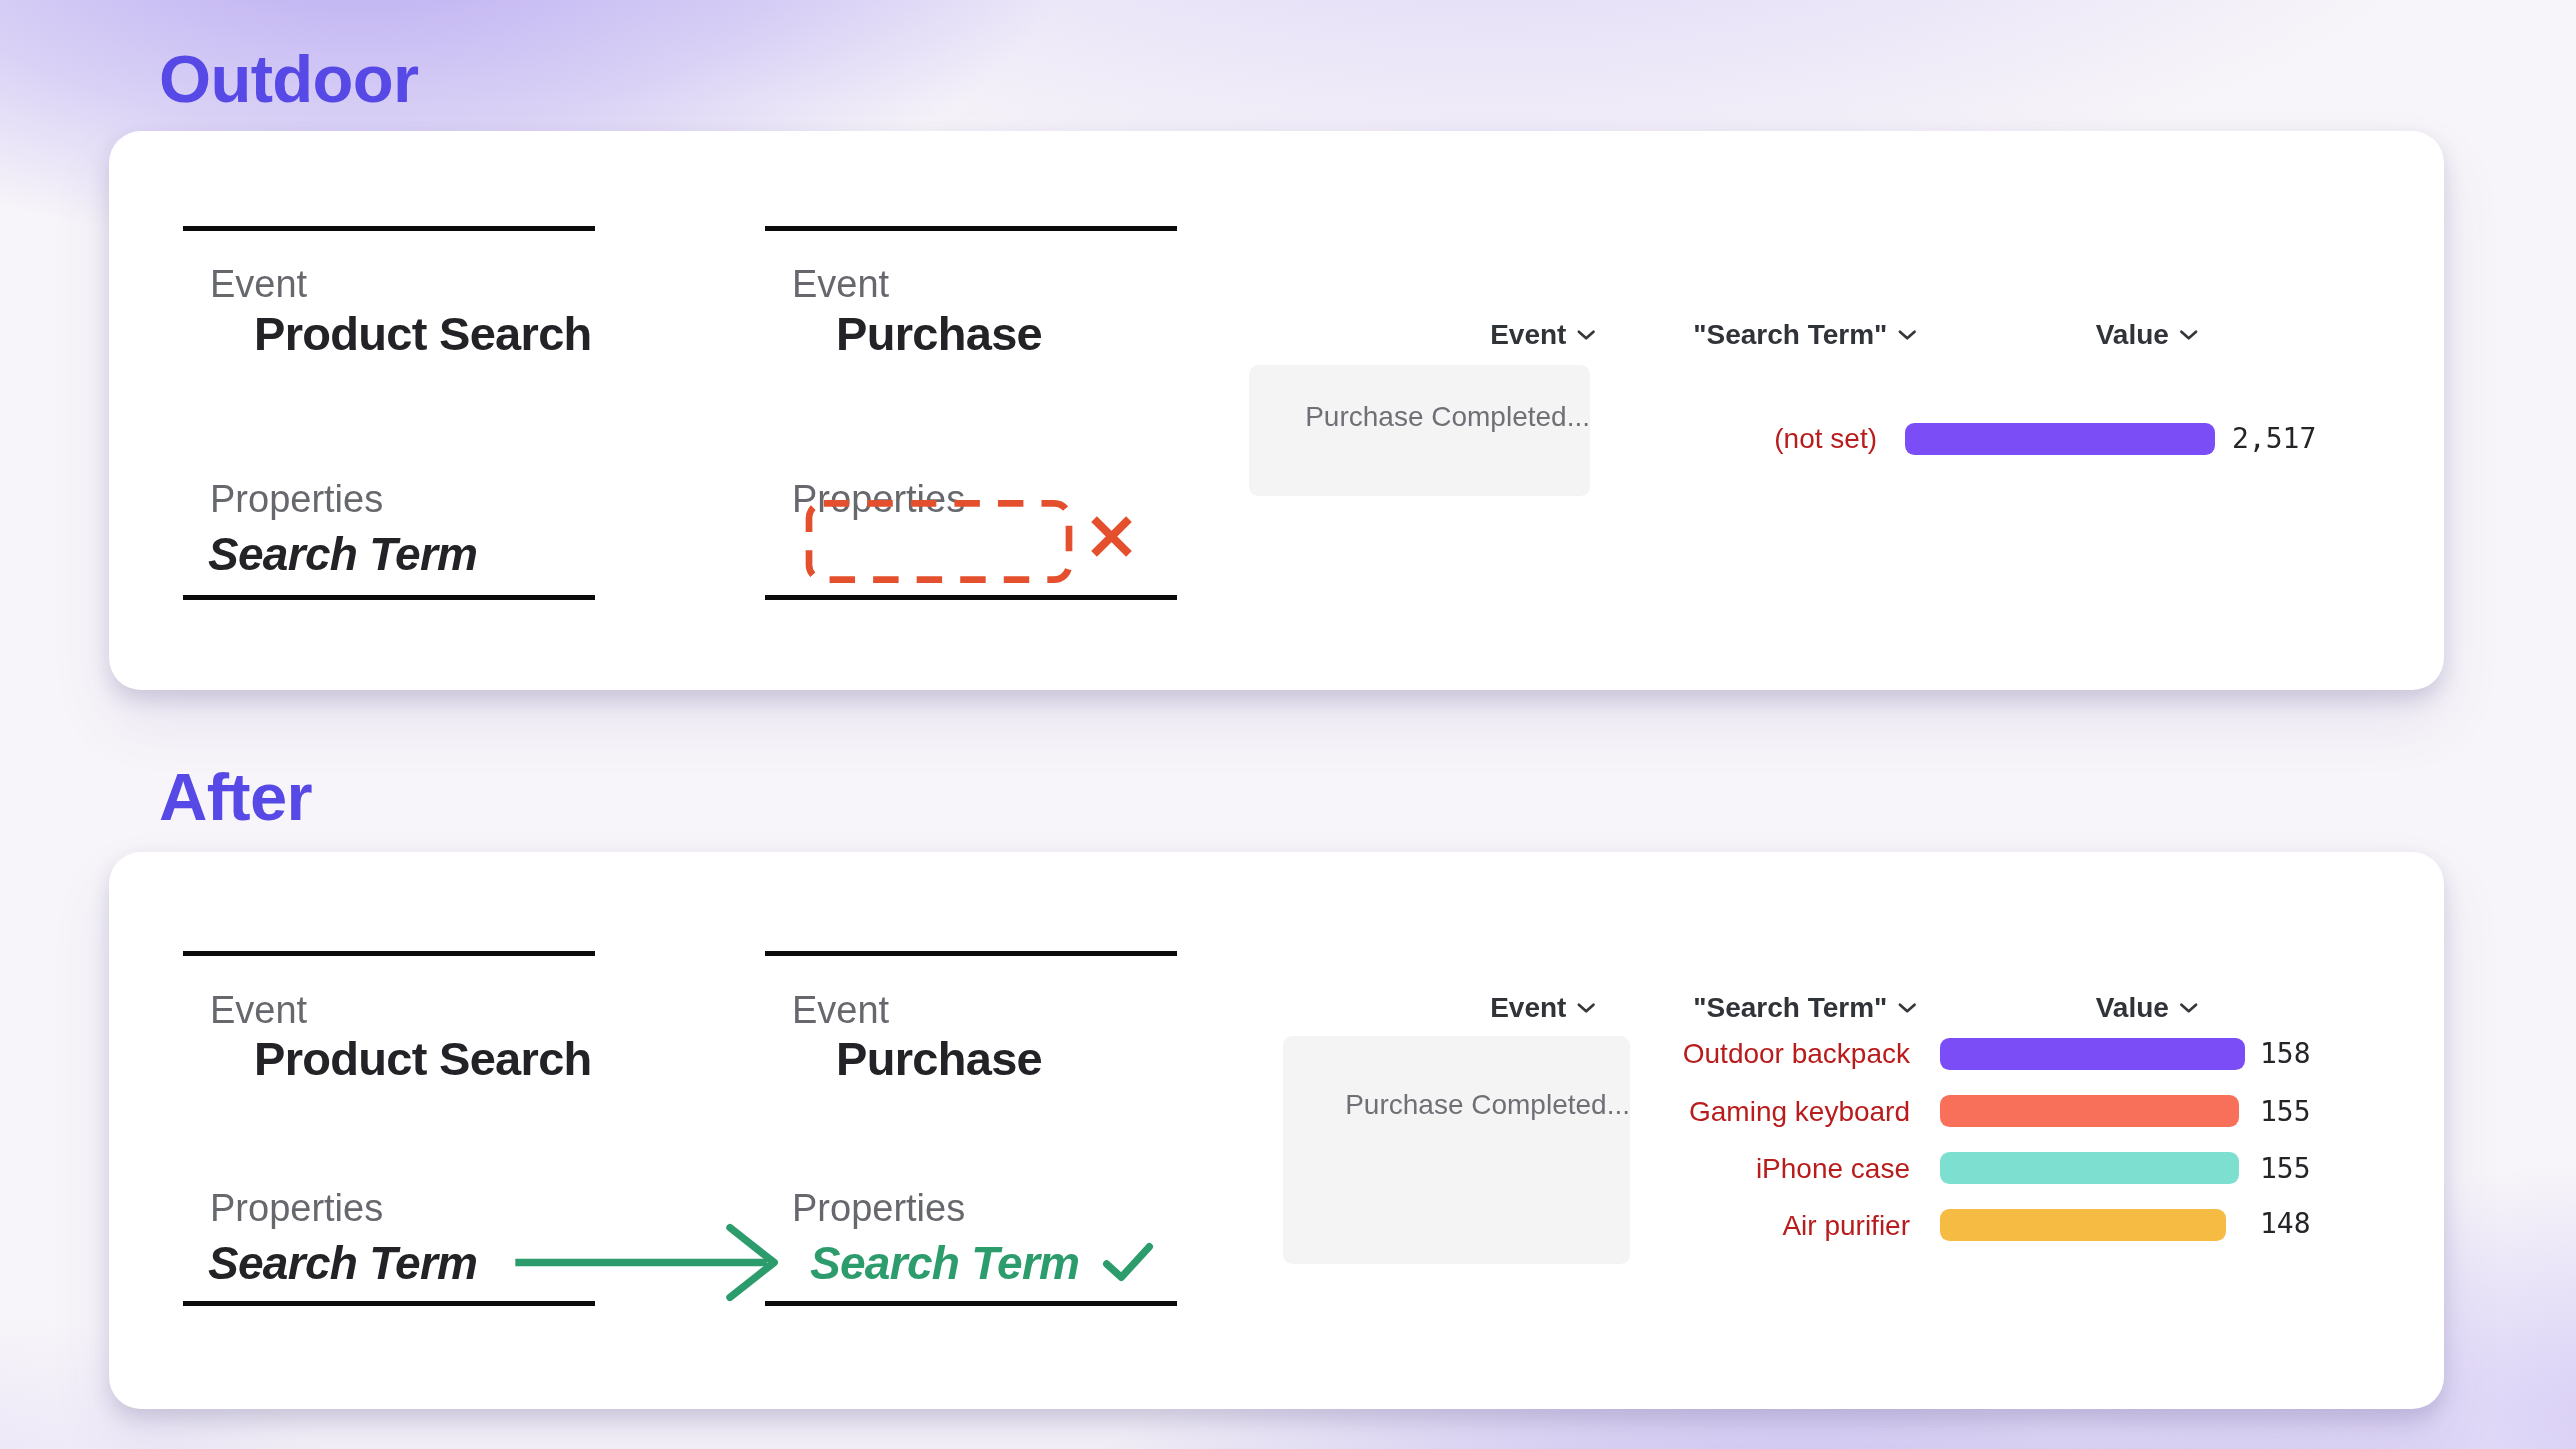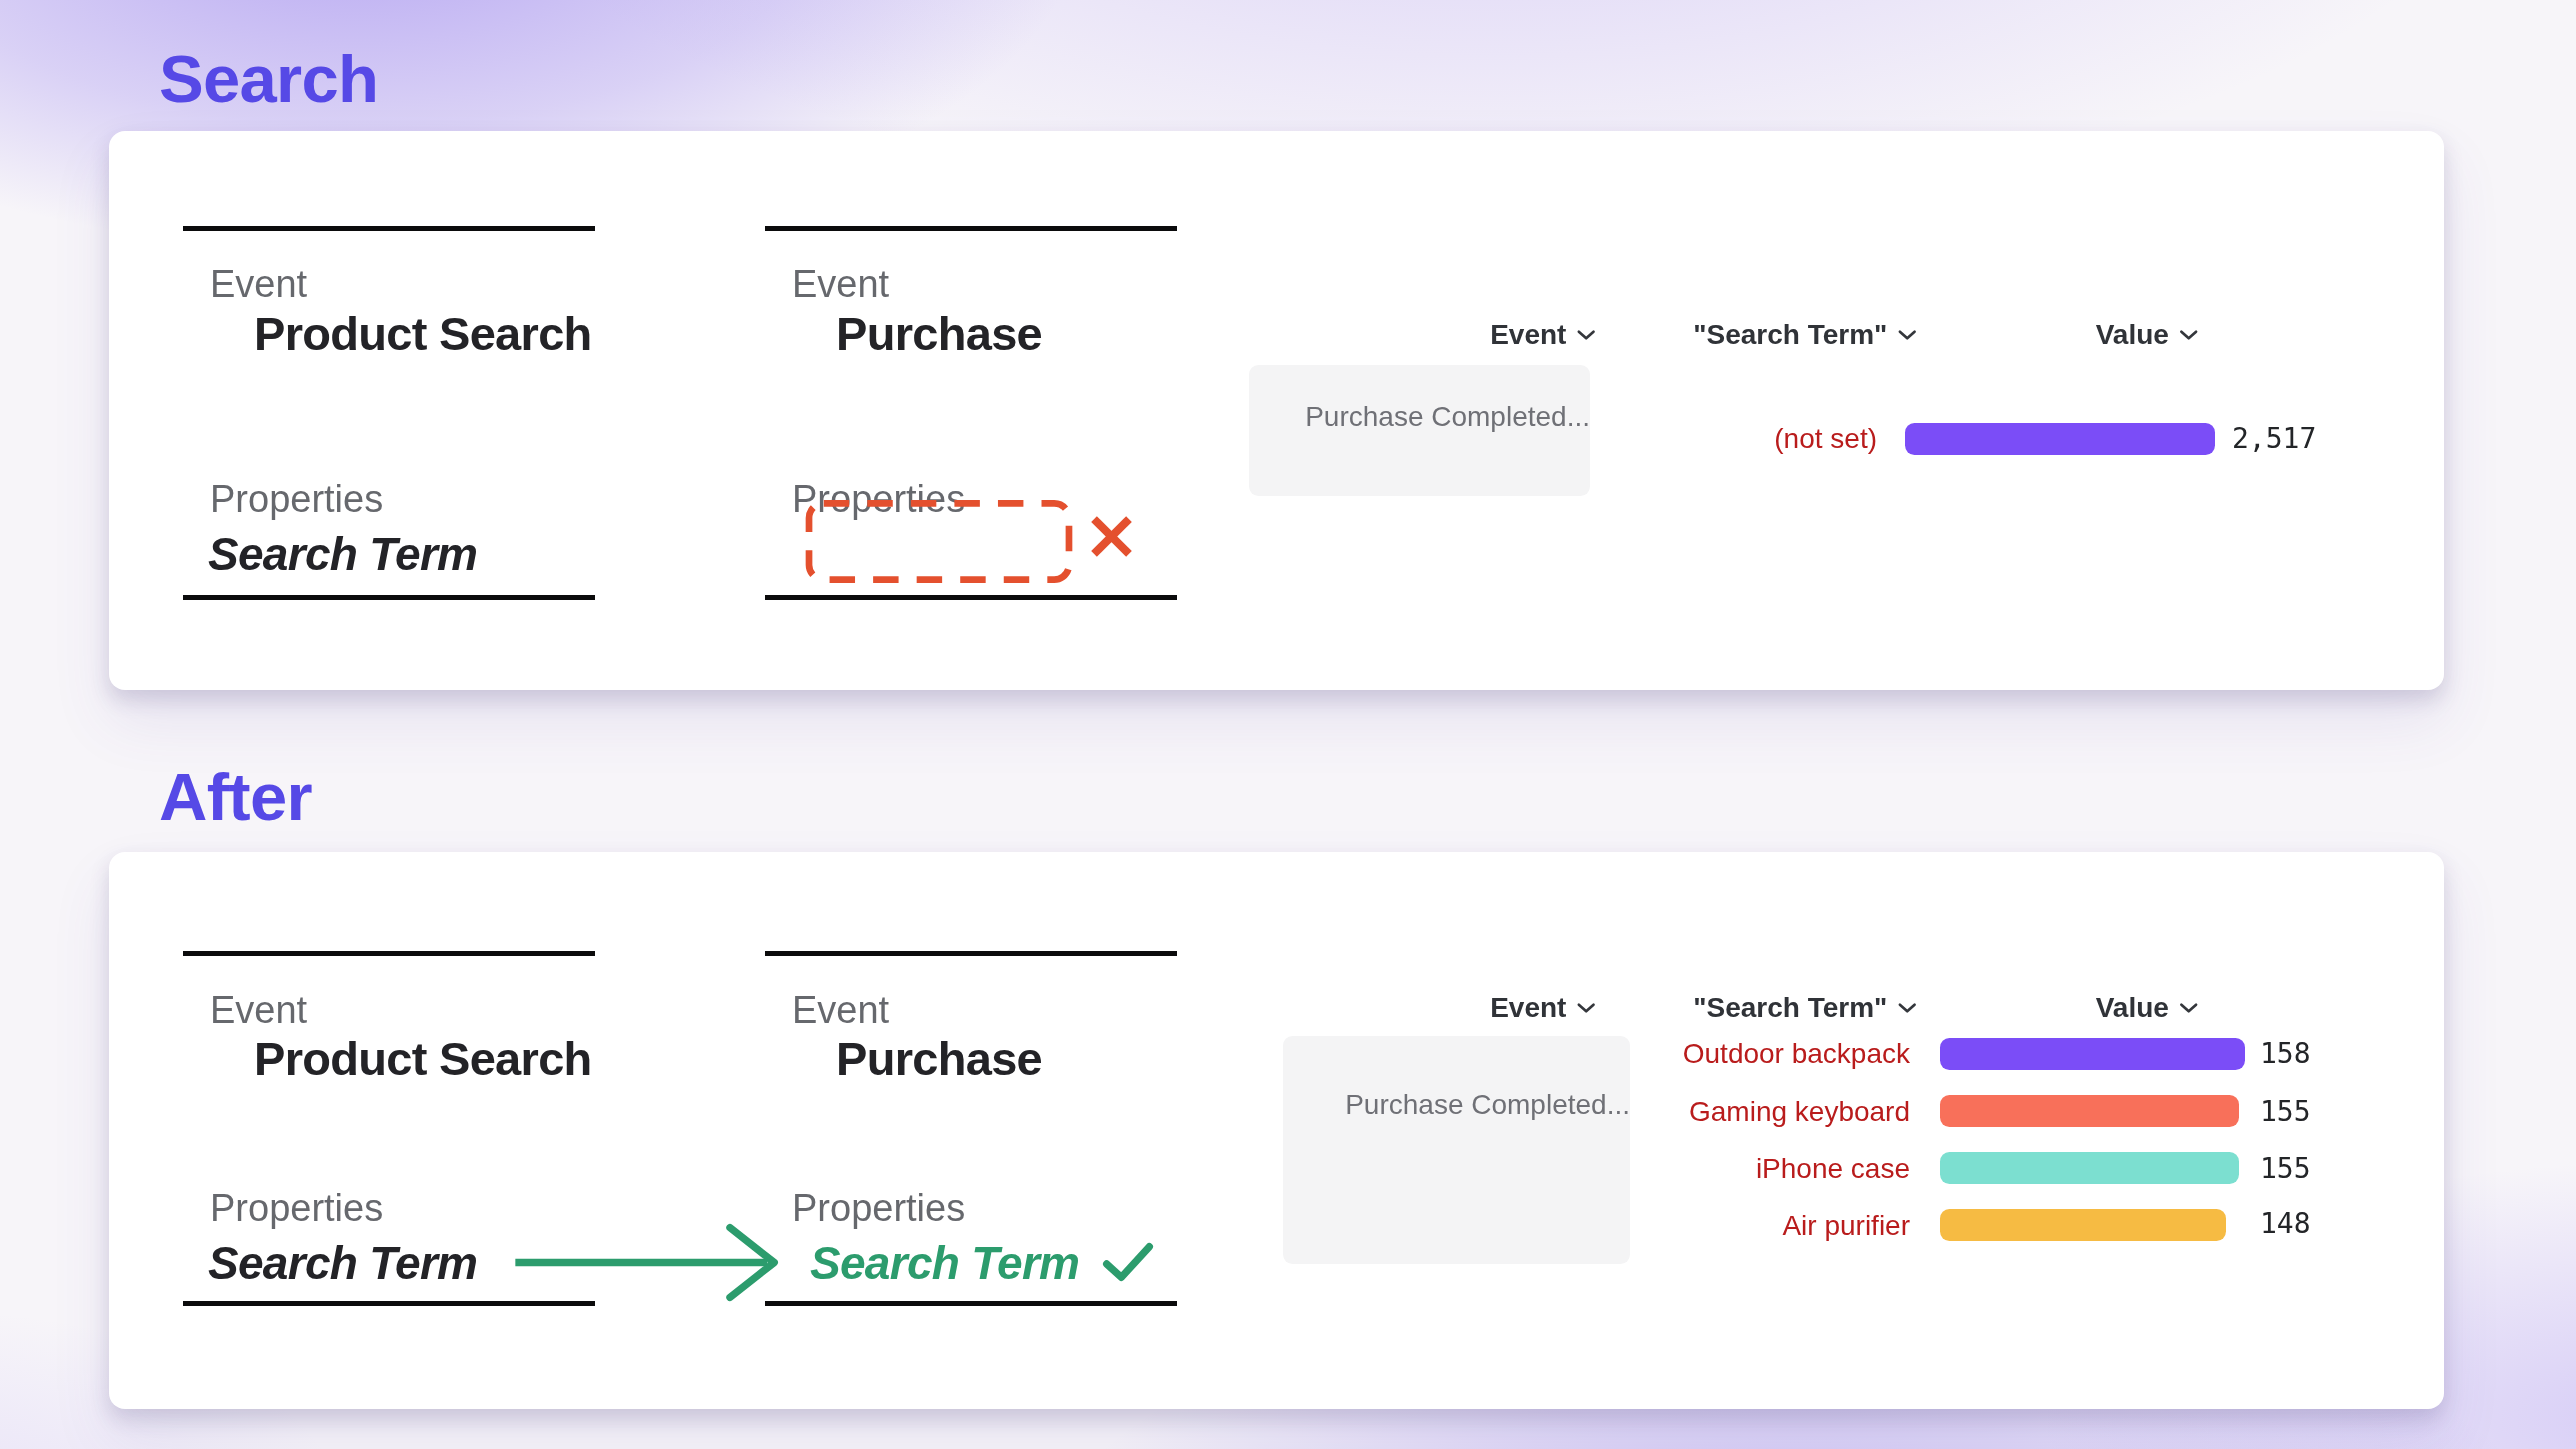--- a/index.html
+++ b/index.html
@@ -13,21 +13,21 @@
       radial-gradient(872px 369px at 103% 98%, rgba(140,112,240,0.30) 0%, rgba(140,112,240,0) 70%),
       radial-gradient(604px 282px at -3% 104%, rgba(150,125,240,0.16) 0%, rgba(150,125,240,0) 70%),
       linear-gradient(#F7F5F9,#F7F5F9);
   }
   .stage{position:relative;width:2576px;height:1449px;}
   .section-title{
     position:absolute;font-size:67px;font-weight:700;letter-spacing:-0.7px;
     color:#5649E6;line-height:1.05;
   }
   .card{
-    position:absolute;width:2335px;background:#FFFFFF;border-radius:16px;
+    position:absolute;width:2335px;background:#FFFFFF;border-radius:32px;
     box-shadow:0 9.4px 20px rgba(50,40,100,0.16), 0 31px 60px rgba(90,70,170,0.10);
   }
   .hline{position:absolute;width:412px;height:5.4px;background:#0B0B0C;}
   .field-label{position:absolute;font-size:38px;color:#66686D;line-height:1.2;}
   .field-name{position:absolute;font-size:47px;font-weight:700;color:#232327;letter-spacing:-0.7px;line-height:1.15;white-space:nowrap;margin-left:46px;}
   .prop-name{position:absolute;font-size:46px;font-weight:700;font-style:italic;color:#232327;letter-spacing:-0.7px;line-height:1.15;white-space:nowrap;}
   .prop-name.ok{color:#2C9C6D;}
   .svg-abs{position:absolute;}
   .th{
     position:absolute;transform:translateX(-50%);display:flex;align-items:center;gap:9.4px;
@@ -43,21 +43,21 @@
   .bar-value{
     position:absolute;font-family:"DejaVu Sans Mono","Liberation Mono",monospace;
     font-size:28px;font-weight:400;color:#232528;line-height:32px;white-space:nowrap;
   }
 </style>
 </head>
 <body>
 
 <div class="stage">
 
-  <div class="section-title" style="left:159px;top:44px;">Search</div>
+  <div class="section-title" style="left:159px;top:44px;">Outdoor</div>
 
   <div class="card" style="left:109px;top:131px;height:559px;">
 
     <div class="hline" style="left:74px;top:95px;"></div>
     <div class="field-label" style="left:101px;top:131px;">Event</div>
     <div class="field-name" style="left:99px;top:176px;">Product Search</div>
     <div class="field-label" style="left:101px;top:346px;">Properties</div>
     <div class="prop-name" style="left:99px;top:397px;">Search Term</div>
     <div class="hline" style="left:74px;top:464px;"></div>
 

